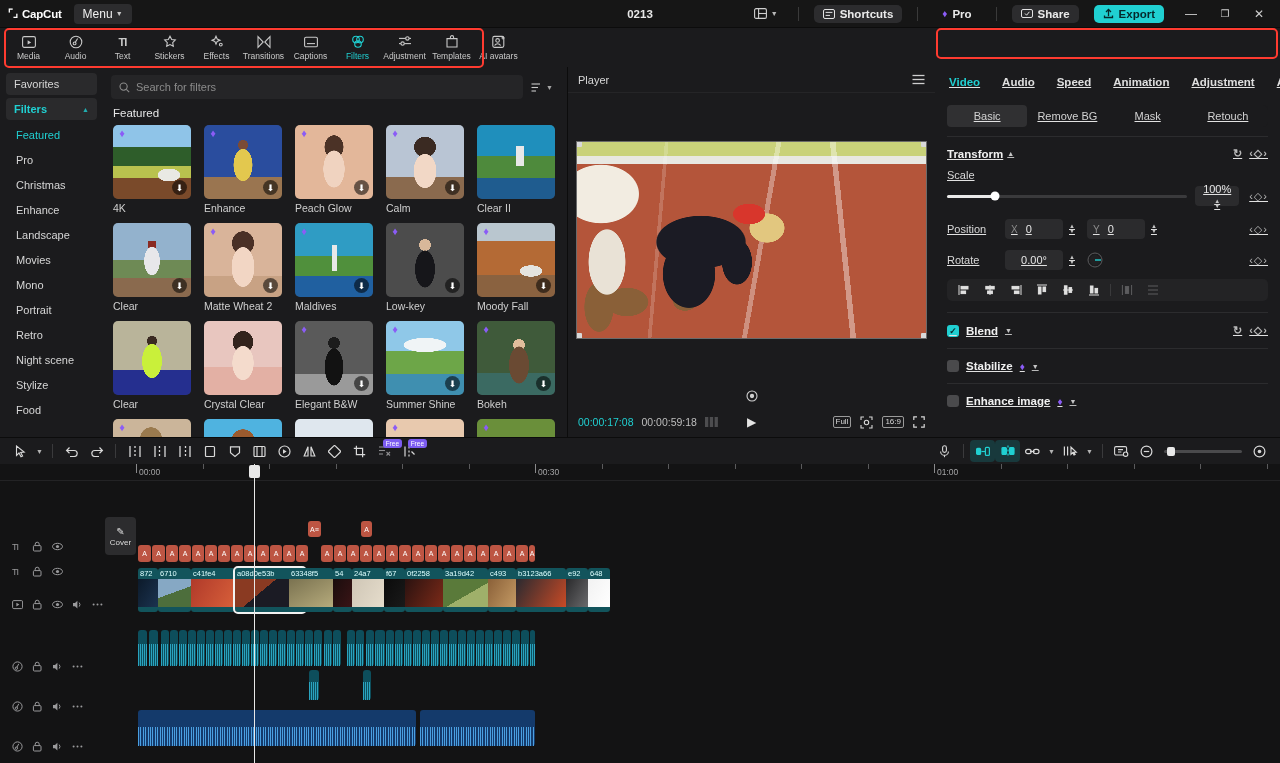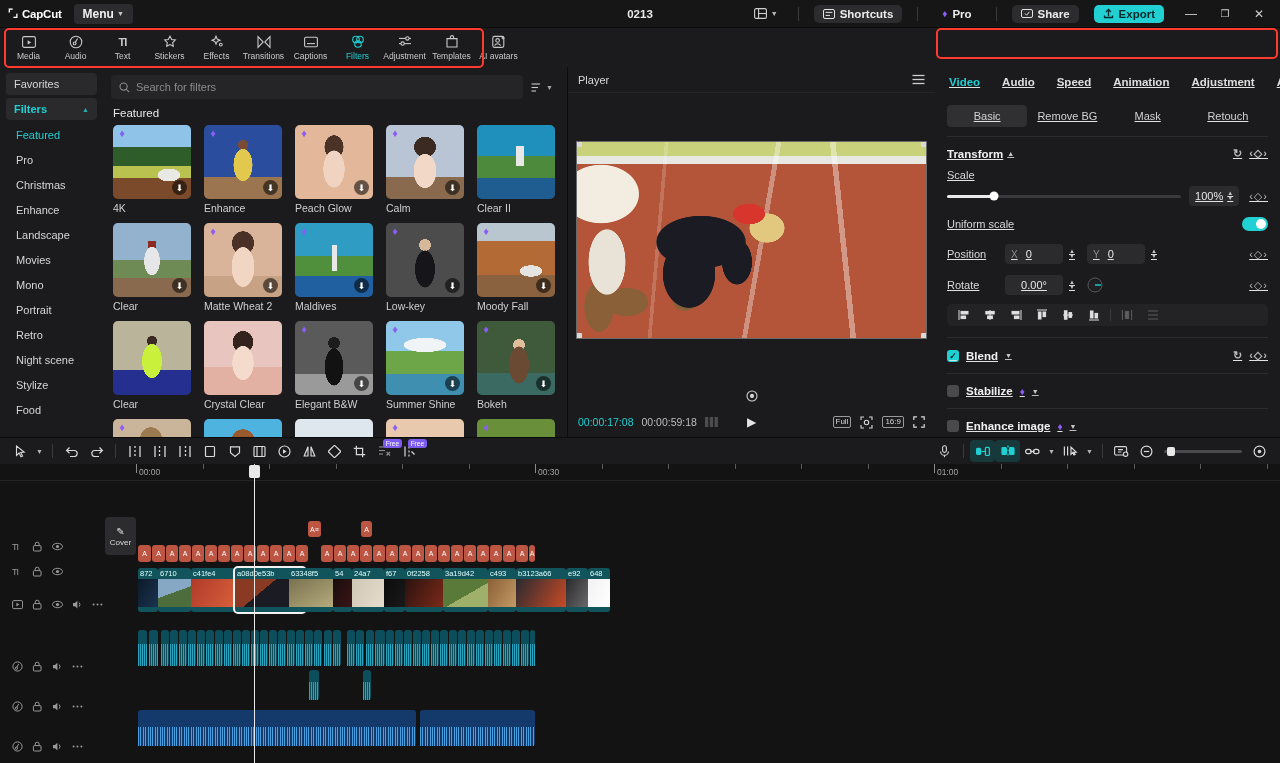--- a/index.html
+++ b/index.html
@@ -15,21 +15,21 @@
 
   
   .titlebar {
     height: 28px; background: #161616; display: flex; align-items: center;
     position: relative; flex: none; border-bottom: 1px solid #0c0c0c;
   }
   .logo { display: flex; align-items: center; gap: 4px; margin-left: 8px; font-size: 11.5px; font-weight: bold; color: #fff; letter-spacing: -0.2px;}
   .logo .mark { font-size: 11px; color: #fff; }
   .menu-btn {
     margin-left: 12px; padding: 3px 9px; border-radius: 4px; background: #2c2c2e;
-    font-size: 12px; font-weight: bold; color: #f0f0f0; display: flex; align-items: center; gap: 3px;
+    font-size: 12px; font-weight: normal; color: #f0f0f0; display: flex; align-items: center; gap: 3px;
     cursor: default;
   }
   .caret { font-size: 7px; opacity: .8; }
   .proj-title {
     position: absolute; left: 0; right: 0; text-align: center; font-size: 11.5px;
     font-weight: bold; color: #e8e8e8; pointer-events: none;
   }
   .tb-right { margin-left: auto; display: flex; align-items: center; gap: 8px; padding-right: 8px; z-index: 2;}
   .tb-sep { width: 1px; height: 14px; background: #3a3a3a; margin: 0 7px; }
   .layout-btn { display: flex; align-items: center; gap: 4px; padding: 3px 5px; border-radius: 4px; }
@@ -164,21 +164,21 @@
   .lbl { font-size: 11px; color: #d8d8d8; }
   .slider-wrap { display: flex; align-items: center; gap: 8px; padding: 0 12px; margin-top: 5px; }
   .track { flex: 1; height: 3px; background: #3a3a3c; border-radius: 2px; position: relative; }
   .track .fill { position: absolute; left: 0; top: 0; bottom: 0; background: #e9e9e9; border-radius: 2px; width: 20%; }
   .track .knob {
     position: absolute; left: 20%; top: 50%; width: 9px; height: 9px; border-radius: 50%;
     background: #fff; transform: translate(-50%, -50%);
   }
   .numbox {
     background: #2b2b2d; border-radius: 4px; height: 20px; display: flex; align-items: center;
-    padding: 0 6px; font-size: 11px; color: #e6e6e6; gap: 4px; min-width: 44px; justify-content: center;
+    padding: 0 6px; font-size: 11px; color: #e6e6e6; gap: 4px; min-width: 44px; justify-content: center; flex-direction: column;
   }
   .spin { display: flex; flex-direction: column; font-size: 6px; line-height: 5px; color: #c5c5c5; }
   .toggle { width: 26px; height: 14px; border-radius: 8px; background: #20d0d2; position: relative; }
   .toggle::after { content:''; position: absolute; right: 2px; top: 2px; width: 10px; height: 10px; border-radius: 50%; background: #fff; }
   .xy { display: flex; align-items: center; gap: 6px; }
   .xyfield {
     background: #2b2b2d; border-radius: 4px; height: 20px; width: 58px; display: flex;
     align-items: center; padding: 0 6px; font-size: 11px; color: #e6e6e6; gap: 8px;
   }
   .xyfield .ax { color: #8b8b8b; font-size: 10px; }
@@ -749,24 +749,20 @@
           <span class="spin">
               <span>▲</span>
               <span>▼</span>
             </span>
         </div>
         <span class="kf" style="margin-left:2px">
             <span class="dia">‹◇›</span>
           </span>
       </div>
 
-      <div class="row" style="margin-top:11px">
-        <span class="lbl">Uniform scale</span>
-        <span style="margin-left:auto" class="toggle"></span>
-      </div>
 
       <div class="row" style="margin-top:13px; gap:12px">
         <span class="lbl" style="width:46px">Position</span>
         <div class="xy">
           <div class="xyfield">
             <span class="ax">X</span>
             <span>0</span>
           </div>
           <span class="spin">
               <span>▲</span>

